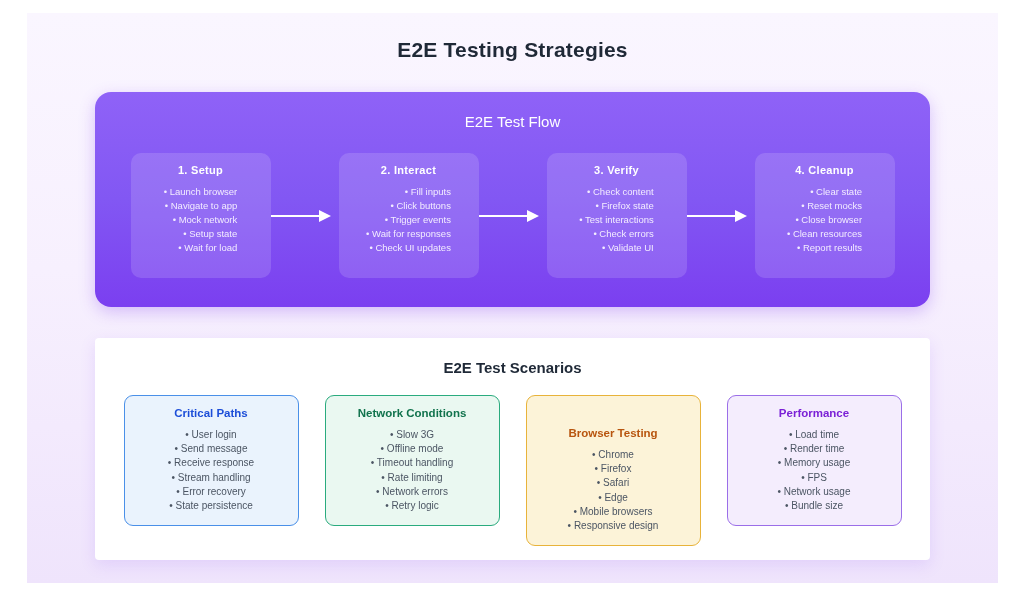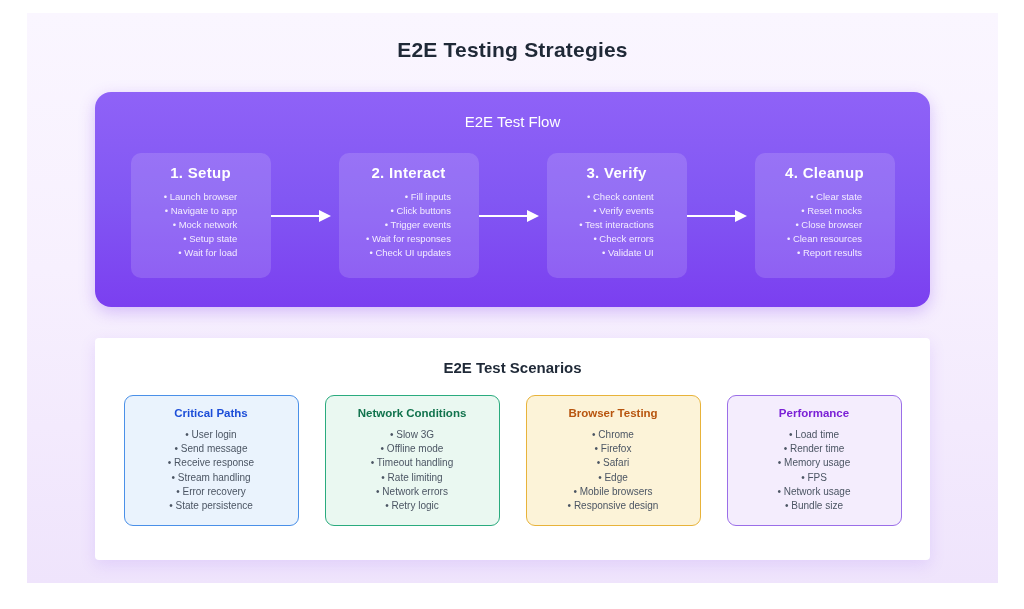--- a/index.html
+++ b/index.html
@@ -71,21 +71,21 @@
     background: rgba(255, 255, 255, 0.145);
     border-radius: 10px;
     box-sizing: border-box;
     padding: 11px 6px 12px 6px;
     display: flex;
     flex-direction: column;
     align-items: center;
   }
   .step-title {
     color: #ffffff;
-    font-size: 15px;
+    font-size: 11px;
     font-weight: bold;
     margin-bottom: 9px;
     letter-spacing: 0.3px;
   }
   .step-list {
     display: flex;
     flex-direction: column;
     align-items: flex-end;
   }
   .step-item {
@@ -207,21 +207,21 @@
           </div>
         </div>
         <div class="arrow">
           <div class="shaft"></div>
           <div class="head"></div>
         </div>
         <div class="step-card">
           <div class="step-title">3. Verify</div>
           <div class="step-list">
             <div class="step-item">• Check content</div>
-            <div class="step-item">• Verify events</div>
+            <div class="step-item">• Firefox state</div>
             <div class="step-item">• Test interactions</div>
             <div class="step-item">• Check errors</div>
             <div class="step-item">• Validate UI</div>
           </div>
         </div>
         <div class="arrow">
           <div class="shaft"></div>
           <div class="head"></div>
         </div>
         <div class="step-card">
@@ -252,21 +252,21 @@
         <div class="scn-card" style="border-color: rgb(42, 171, 126); background: rgb(234, 248, 241);">
           <div class="scn-card-title" style="color: rgb(17, 115, 77);">Network Conditions</div>
           <div class="scn-item">• Slow 3G</div>
           <div class="scn-item">• Offline mode</div>
           <div class="scn-item">• Timeout handling</div>
           <div class="scn-item">• Rate limiting</div>
           <div class="scn-item">• Network errors</div>
           <div class="scn-item">• Retry logic</div>
         </div>
         <div class="scn-card" style="border-color: rgb(232, 179, 58); background: rgb(252, 243, 216);">
-          <div class="scn-card-title" style="color: rgb(184, 85, 15);">Browser Testing</div>
+          <div class="scn-card-title" style="color: rgb(184, 85, 15); margin-top: 20px;">Browser Testing</div>
           <div class="scn-item">• Chrome</div>
           <div class="scn-item">• Firefox</div>
           <div class="scn-item">• Safari</div>
           <div class="scn-item">• Edge</div>
           <div class="scn-item">• Mobile browsers</div>
           <div class="scn-item">• Responsive design</div>
         </div>
         <div class="scn-card" style="border-color: rgb(155, 110, 232); background: rgb(244, 237, 253);">
           <div class="scn-card-title" style="color: rgb(123, 33, 214);">Performance</div>
           <div class="scn-item">• Load time</div>

